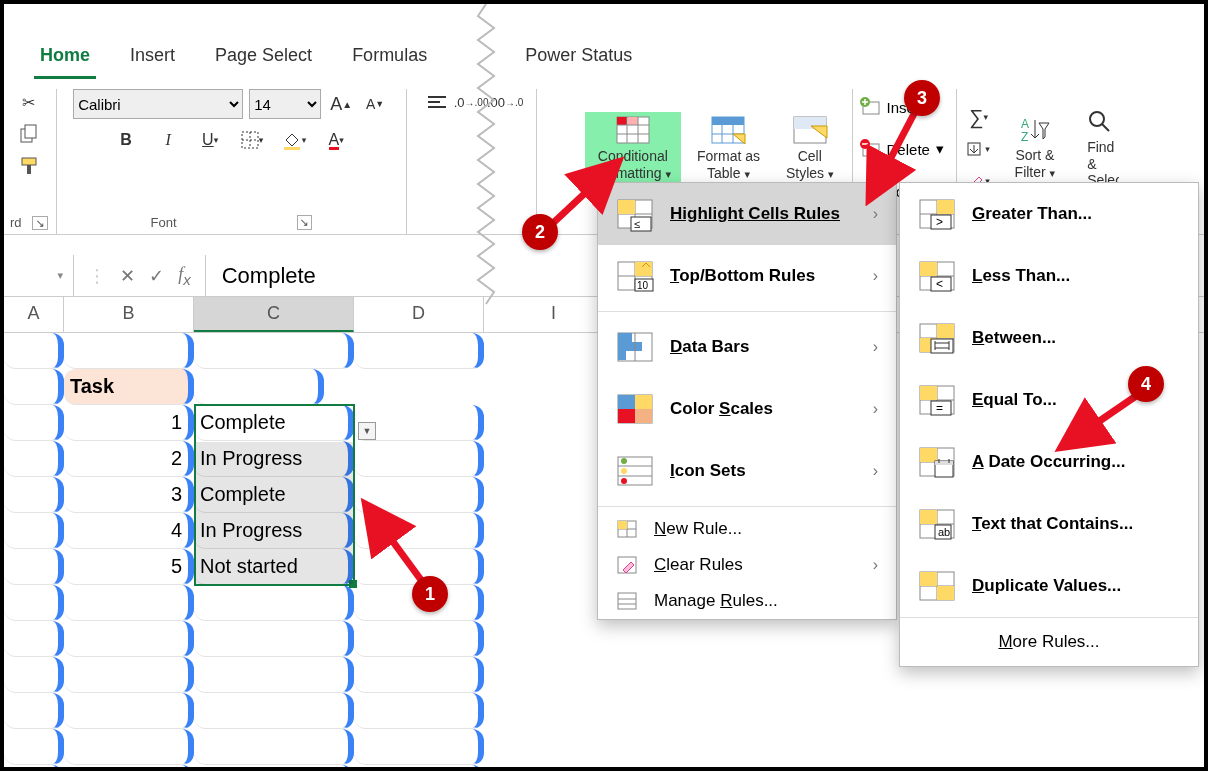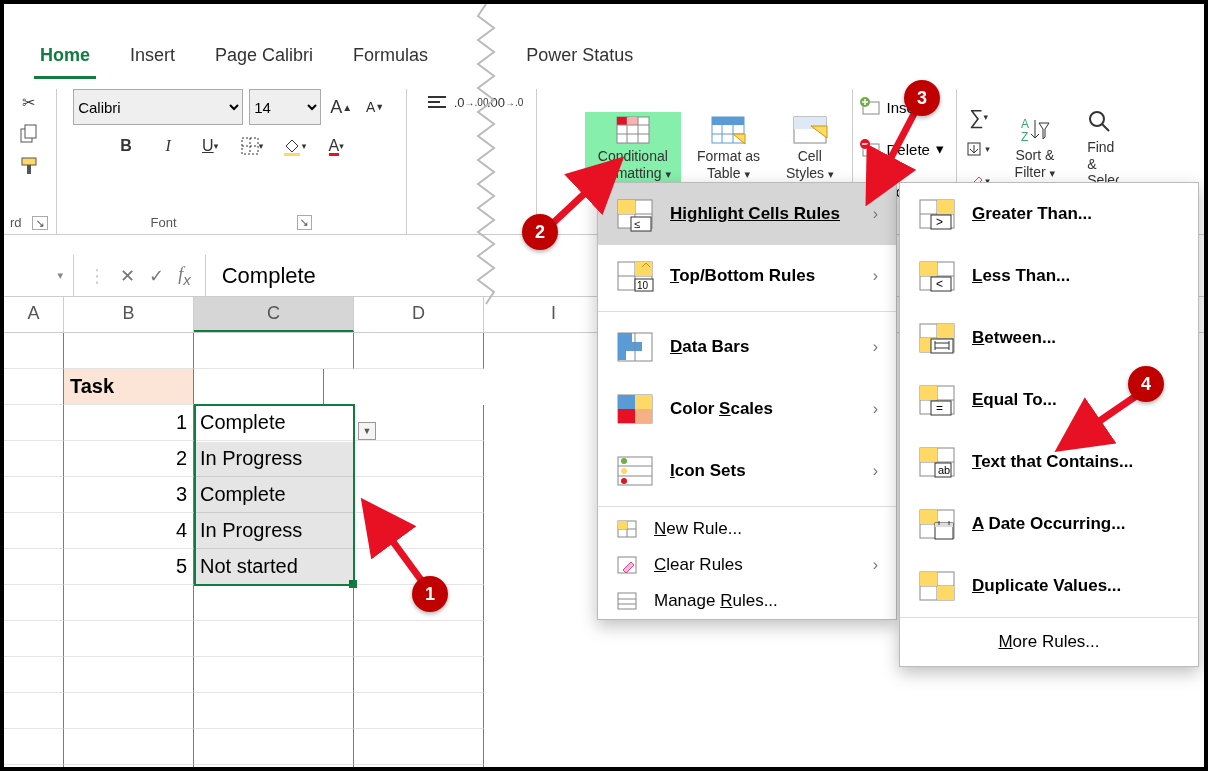--- a/index.html
+++ b/index.html
@@ -9,41 +9,41 @@
   .tab.active { color: #107c41; border-bottom: 3px solid #107c41; font-weight: 600; }
   .tab-gap { width: 30px; }
   .ribbon { display: flex; align-items: stretch; padding: 10px 6px 0; border-bottom: 1px solid #ccc; position: relative; }
   .ribbon-group { display: flex; flex-direction: column; align-items: center; padding: 0 8px; }
   .ribbon-group.vbar { border-right: 1px solid #ccc; }
   .group-body { display: flex; align-items: center; gap: 6px; flex: 1; }
   .group-label { font-size: 13px; color: #555; padding: 6px 0 4px; }
   .clip-col { display: flex; flex-direction: column; gap: 6px; align-items: center; }
   .font-main { display: flex; flex-direction: column; gap: 8px; }
   .font-row { display: flex; gap: 6px; align-items: center; }
-  select.font { height: 36px; font-size: 15px; border: 1px solid #aaa; }
+  select.font { height: 30px; font-size: 15px; border: 1px solid #aaa; }
   select.font.fname { width: 170px; }
   select.font.fsize { width: 72px; }
   .icon-btn { width: 28px; height: 26px; display: inline-flex; align-items: center; justify-content: center; font-size: 16px; color: #333; cursor: pointer; }
   .ribbon-btn { display: flex; flex-direction: column; align-items: center; justify-content: center; padding: 4px 10px; font-size: 14px; color: #333; cursor: pointer; gap: 4px; text-align: center; line-height: 1.2; }
   .ribbon-btn .chev { font-size: 11px; }
   .cells-col { display: flex; flex-direction: column; gap: 6px; font-size: 15px; }
   .cells-col .row { display: flex; align-items: center; gap: 6px; }
   .formula-bar { display: flex; align-items: center; border-bottom: 1px solid #ccc; height: 42px; margin-top: 20px; }
   .namebox { width: 70px; text-align: center; font-size: 16px; color: #444; border-right: 1px solid #ccc; height: 100%; display: flex; align-items: center; justify-content: flex-end; padding-right: 10px; }
   .fx-btns { display: flex; gap: 14px; padding: 0 14px; color: #777; font-size: 18px; align-items: center; height: 100%; border-right: 1px solid #ccc; }
   .fx-val { padding: 0 16px; font-size: 22px; }
   .grid { position: relative; }
   .col-headers { display: flex; border-bottom: 1px solid #ccc; }
   .colh { border-right: 1px solid #ccc; text-align: center; font-size: 18px; color: #555; padding: 6px 0; background: #fff; }
   .colh.sel { background: #d6d6d6; border-bottom: 2px solid #107c41; }
   .cA { width: 60px; } .cB { width: 130px; } .cC { width: 160px; } .cD { width: 130px; }
   .cI { width: 120px; margin-left: 10px; }
   .rows { }
   .row { display: flex; height: 36px; }
-  .cell { border-right: 1px solid #3b82f6; border-bottom: 1px solid #e4e4e4; padding: 2px 6px; font-size: 20px; display: flex; align-items: center; }
+  .cell { border-right: 6px solid #3b82f6; border-bottom: 1px solid #e4e4e4; padding: 2px 6px; font-size: 20px; display: flex; align-items: center; border-radius: 12px; }
   .cell.header { background: #fce4d6; font-weight: 700; }
   .cell.num { justify-content: flex-end; }
   .sel-range { position: absolute; border: 2px solid #107c41; pointer-events: none; }
   .sel-range::after { content: ""; position: absolute; right: -4px; bottom: -4px; width: 8px; height: 8px; background: #107c41; }
   .sel-shade { position: absolute; background: rgba(0,0,0,0.10); pointer-events: none; }
   .menu { position: absolute; background: #fff; border: 1px solid #bbb; box-shadow: 0 6px 16px rgba(0,0,0,0.25); font-size: 17px; }
   .menu-item { display: flex; align-items: center; gap: 16px; padding: 14px 18px; cursor: pointer; white-space: nowrap; }
   .menu-item.hov { background: #d6d6d6; }
   .menu-item .arrow { margin-left: auto; color: #777; font-size: 16px; }
   .menu-item .mlabel { font-size: 17px; }
@@ -60,21 +60,21 @@
   svg { overflow: visible; }
   .ribbon-spacer { width: 40px; }
   .u { text-decoration: underline; }
 </style>
 </head>
 <body>
 
 <div class="tabs">
   <div class="tab active">Home</div>
   <div class="tab">Insert</div>
-  <div class="tab">Page Calibri</div>
+  <div class="tab">Page Select</div>
   <div class="tab">Formulas</div>
   <div class="tab-gap"></div>
   <div class="tab">Power Status</div>
 </div>
 
 <div class="ribbon">
 
   <div class="ribbon-group vbar" style="padding-left:0">
     <div class="group-body clip-col">
       <span class="icon-btn">✂</span>
@@ -544,40 +544,40 @@
       </span>
     <span class="mlabel" style="font-weight:700"><span class="ul">E</span>qual To...</span>
   </div>
   <div class="menu-item">
     <span class="menu-icon">
         <svg width="36" height="30">
           <rect x="1" y="1" width="34" height="28" fill="#fff" stroke="#888"></rect>
           <line x1="18" y1="1" x2="18" y2="29" stroke="#888"></line>
           <line x1="1" y1="15" x2="35" y2="15" stroke="#888"></line>
           <rect x="1" y="1" width="17" height="14" fill="#ffd966"></rect>
-          <rect x="16" y="16" width="16" height="14" fill="#fff" stroke="#333"></rect>
-          <text x="19" y="27" font-size="11">ab</text>
-        </svg>
-      </span>
-    <span class="mlabel" style="font-weight:700"><span class="ul">T</span>ext that Contains...</span>
-  </div>
-  <div class="menu-item">
-    <span class="menu-icon">
-        <svg width="36" height="30">
-          <rect x="1" y="1" width="34" height="28" fill="#fff" stroke="#888"></rect>
-          <line x1="18" y1="1" x2="18" y2="29" stroke="#888"></line>
-          <line x1="1" y1="15" x2="35" y2="15" stroke="#888"></line>
-          <rect x="1" y="1" width="17" height="14" fill="#ffd966"></rect>
           <rect x="16" y="14" width="18" height="16" fill="#fff" stroke="#333"></rect>
           <rect x="16" y="14" width="18" height="4" fill="#ddd"></rect>
           <line x1="20" y1="12" x2="20" y2="16" stroke="#333"></line>
           <line x1="30" y1="12" x2="30" y2="16" stroke="#333"></line>
         </svg>
       </span>
     <span class="mlabel" style="font-weight:700"><span class="ul">A</span> Date Occurring...</span>
+  </div>
+  <div class="menu-item">
+    <span class="menu-icon">
+        <svg width="36" height="30">
+          <rect x="1" y="1" width="34" height="28" fill="#fff" stroke="#888"></rect>
+          <line x1="18" y1="1" x2="18" y2="29" stroke="#888"></line>
+          <line x1="1" y1="15" x2="35" y2="15" stroke="#888"></line>
+          <rect x="1" y="1" width="17" height="14" fill="#ffd966"></rect>
+          <rect x="16" y="16" width="16" height="14" fill="#fff" stroke="#333"></rect>
+          <text x="19" y="27" font-size="11">ab</text>
+        </svg>
+      </span>
+    <span class="mlabel" style="font-weight:700"><span class="ul">T</span>ext that Contains...</span>
   </div>
   <div class="menu-item">
     <span class="menu-icon">
         <svg width="36" height="30">
           <rect x="1" y="1" width="34" height="28" fill="#fff" stroke="#888"></rect>
           <line x1="18" y1="1" x2="18" y2="29" stroke="#888"></line>
           <line x1="1" y1="15" x2="35" y2="15" stroke="#888"></line>
           <rect x="1" y="1" width="17" height="14" fill="#ffd966"></rect>
           <rect x="18" y="15" width="17" height="14" fill="#ffd966"></rect>
         </svg>

